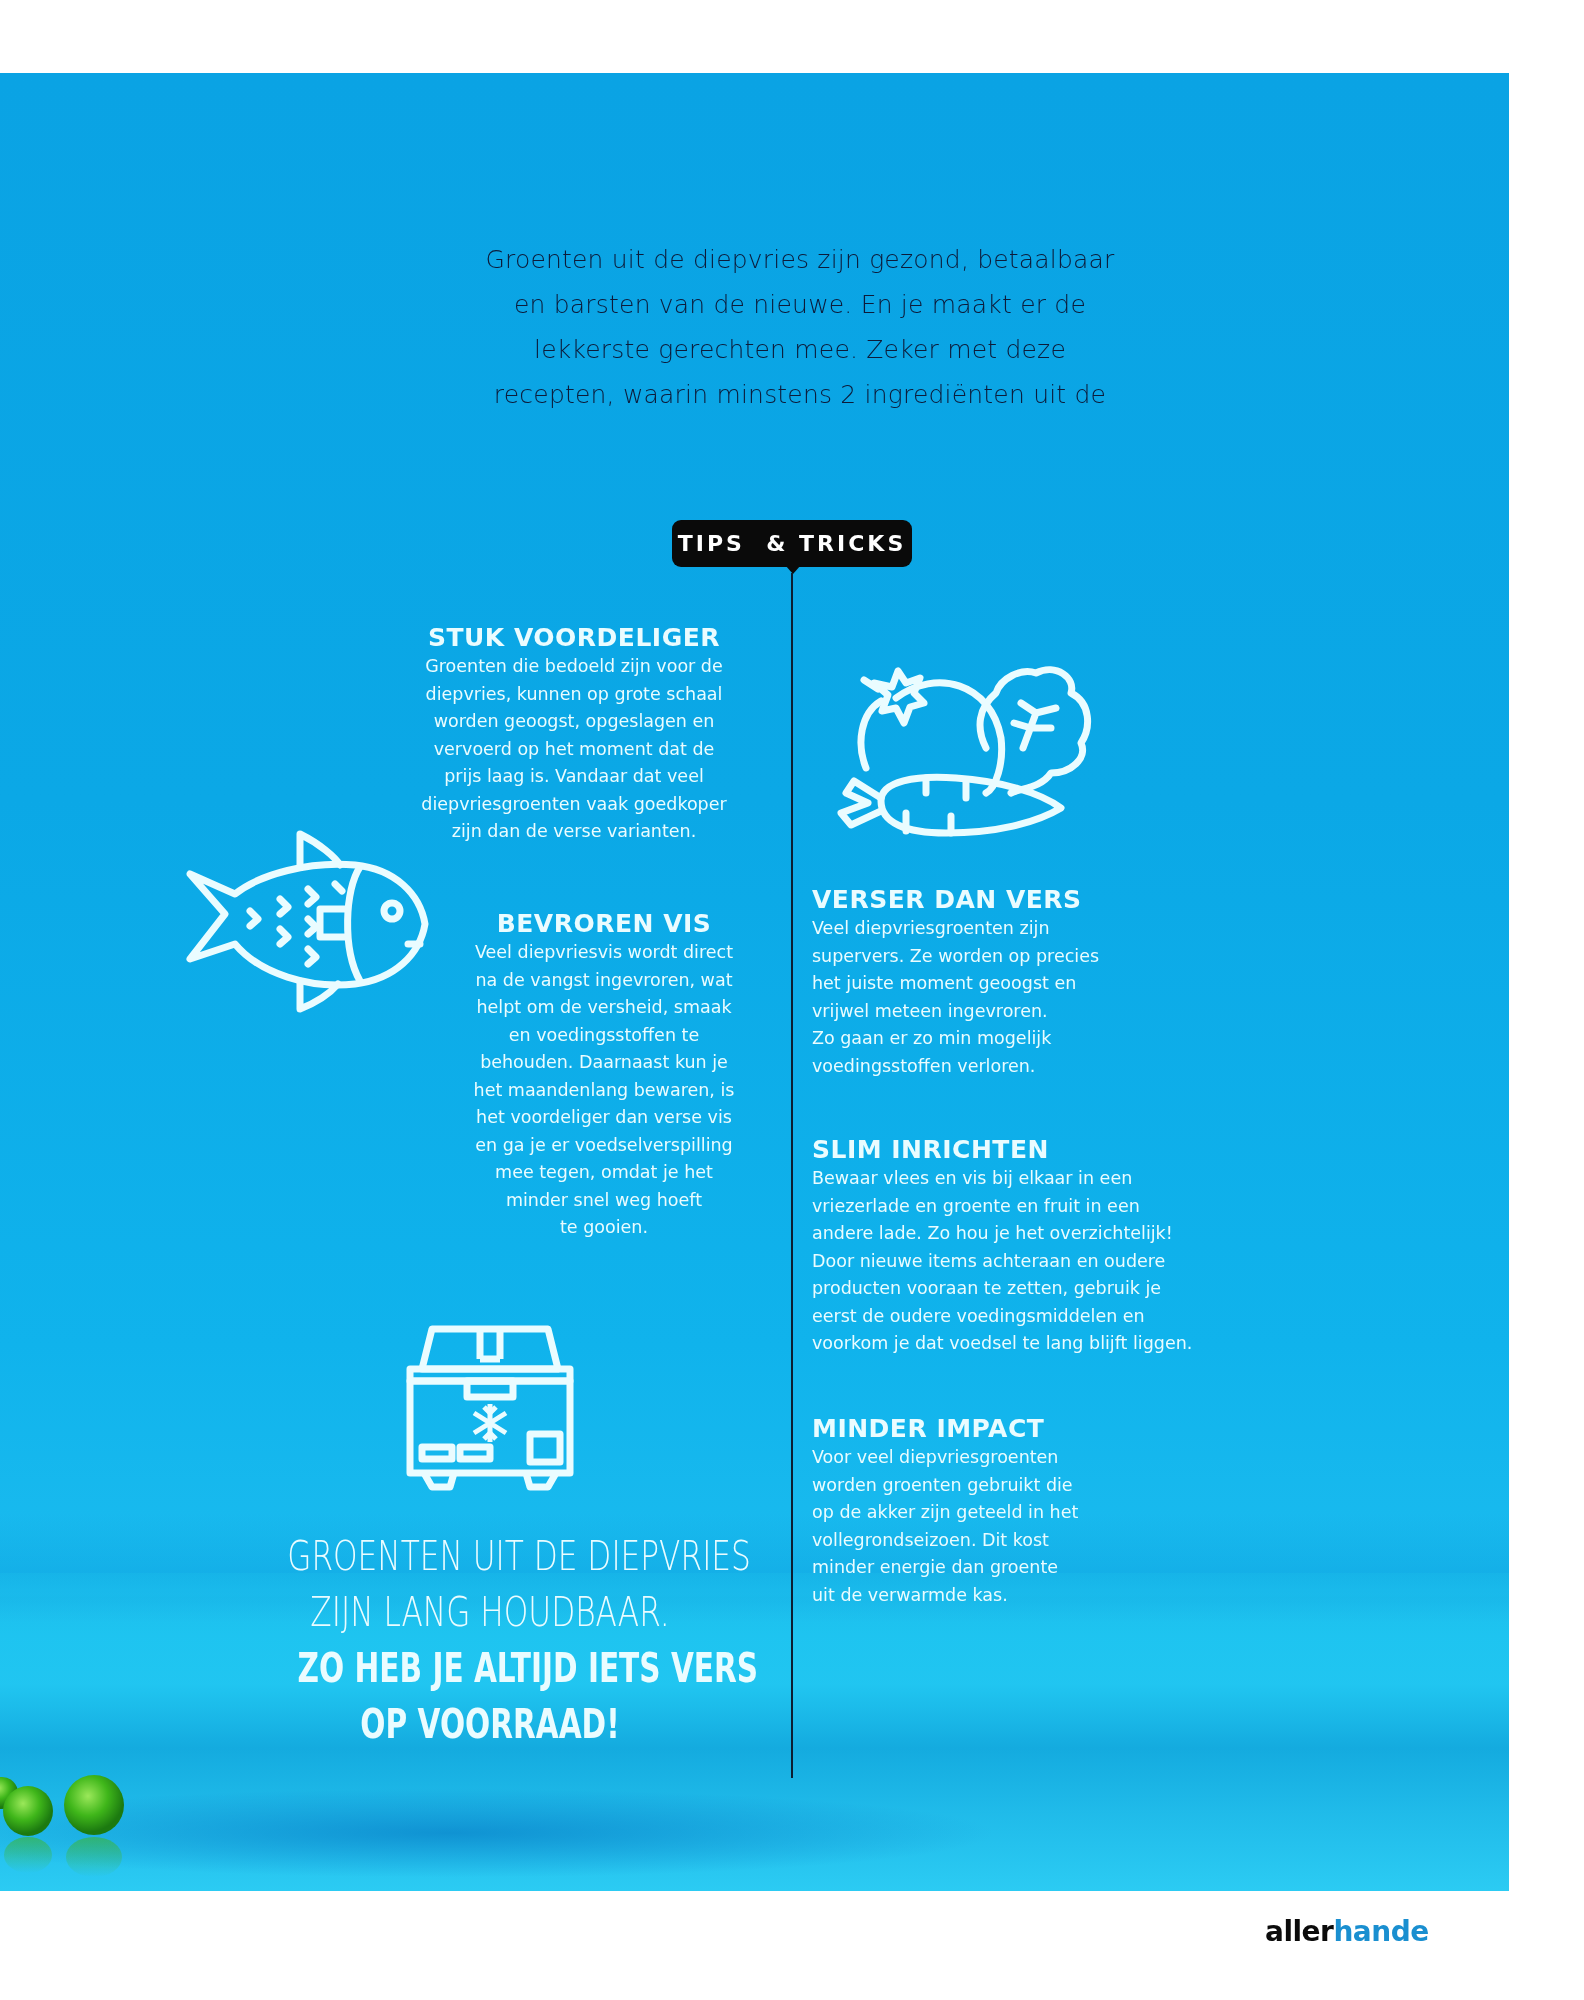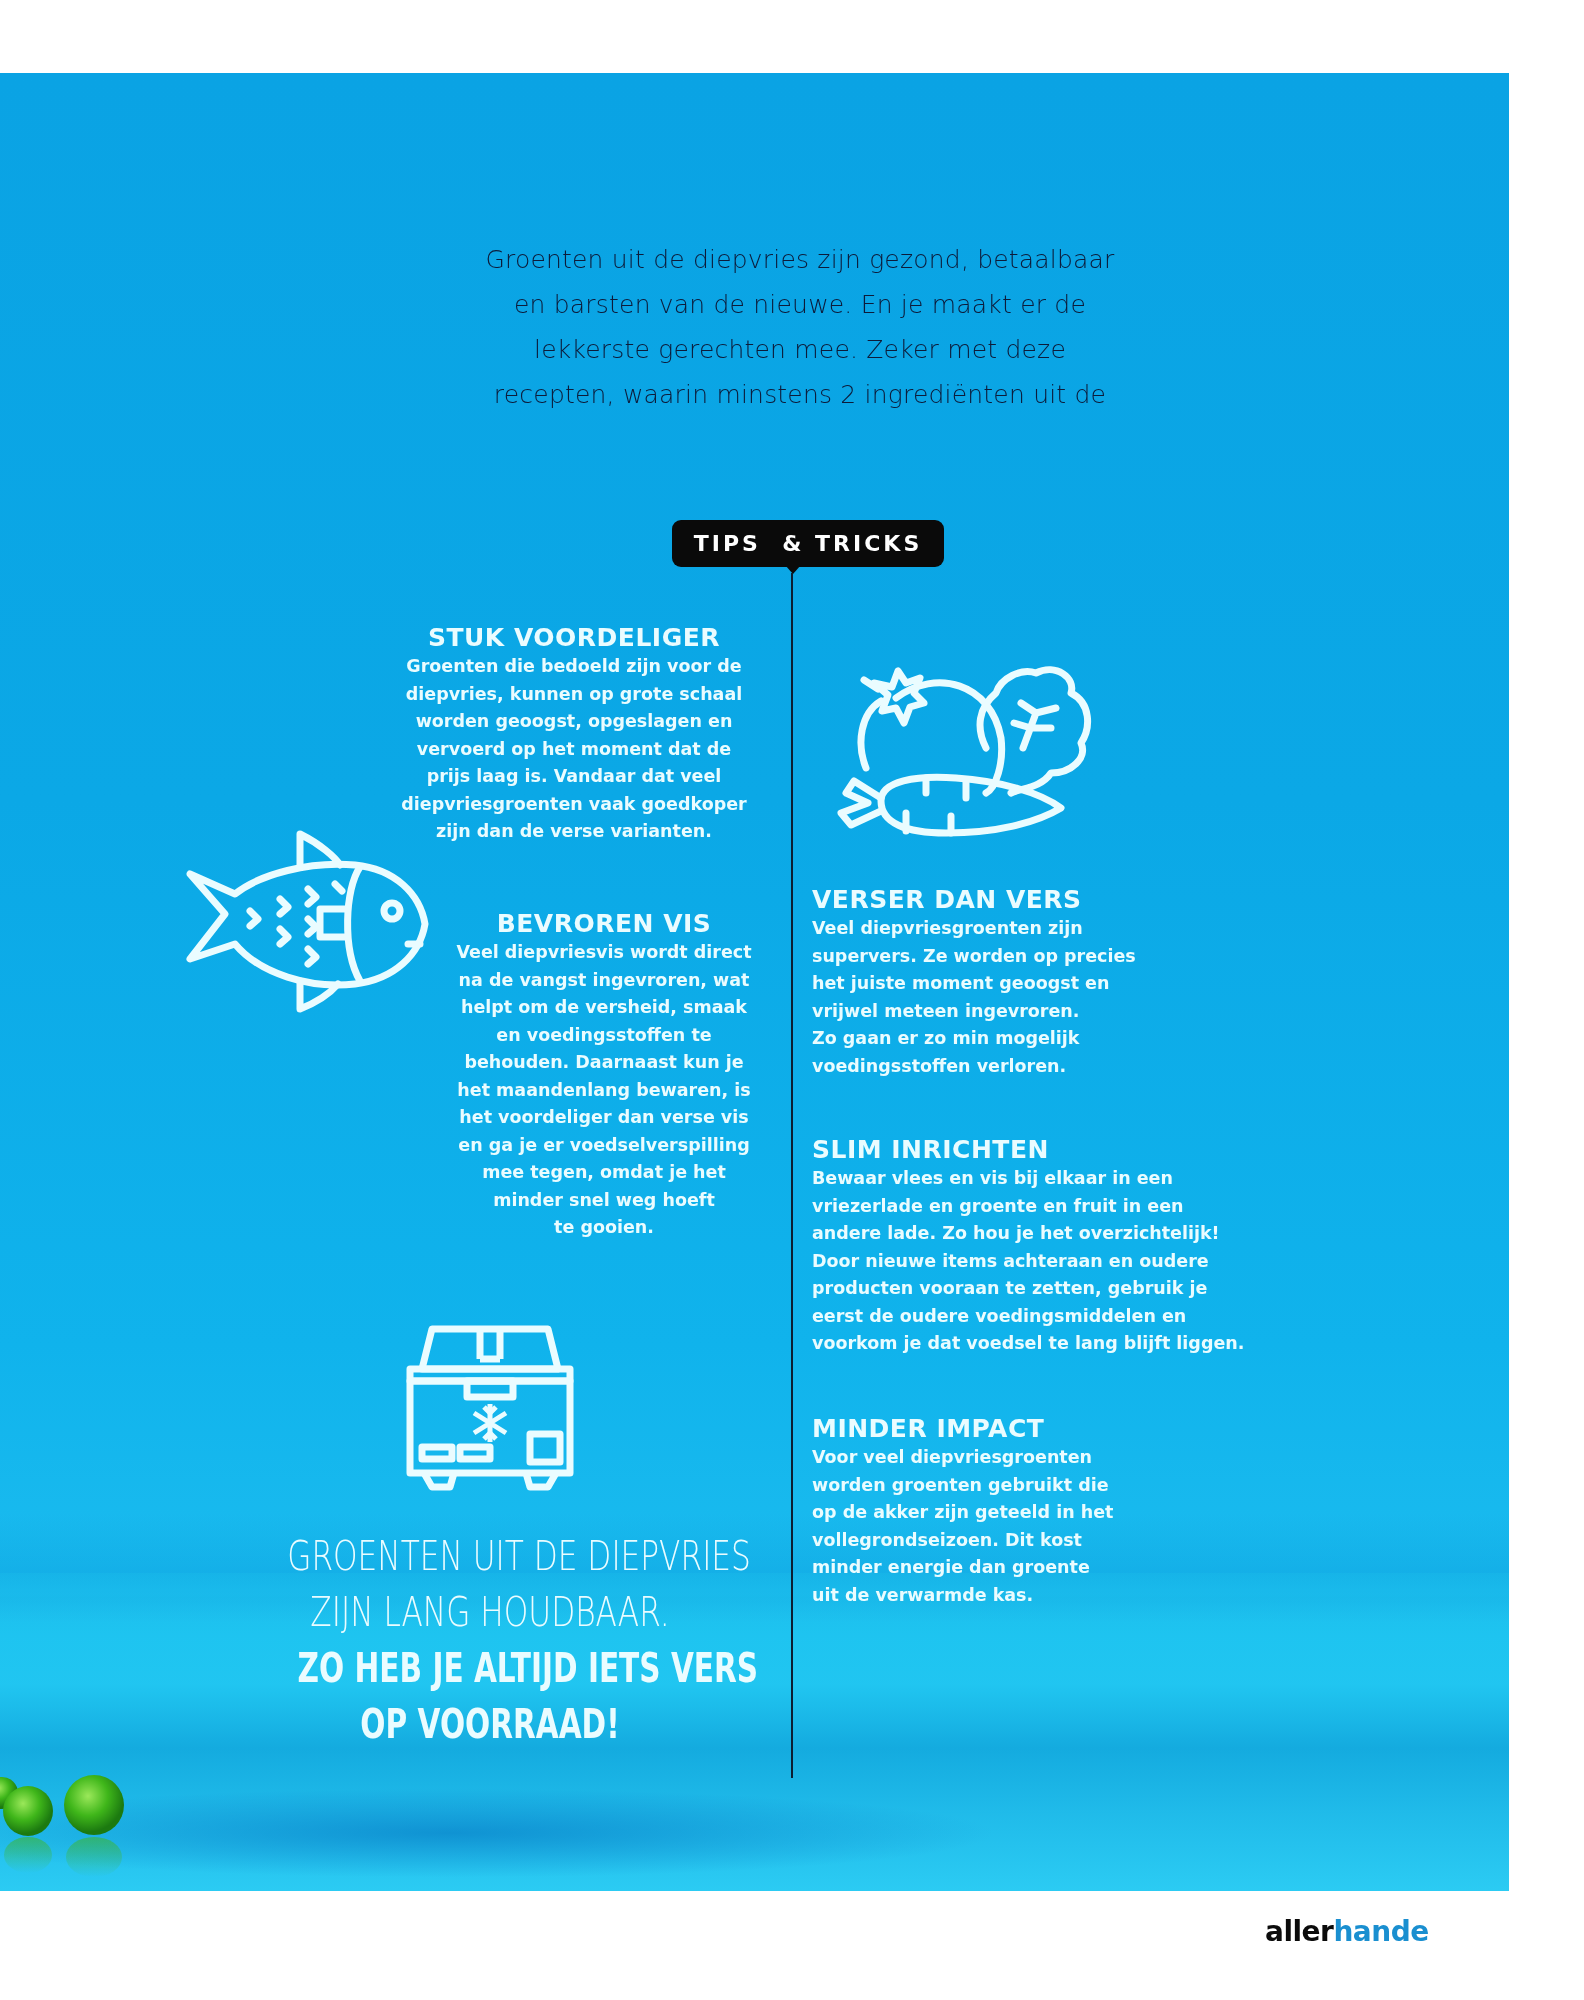--- a/index.html
+++ b/index.html
@@ -17,32 +17,32 @@
     background: radial-gradient(ellipse at 45% 50%, rgba(0,110,190,.55) 0%, rgba(0,110,190,0) 70%); }
 
   .intro {
     position:absolute; left:360px; width:880px; top:164px;
     text-align:center; color:#0d1b3a;
     font-family:"DejaVu Sans", sans-serif; font-weight:300;
     font-size:25px; line-height:45px; letter-spacing:.2px;
   }
 
   .badge {
-    position:absolute; left:672px; top:447px; width:272px; height:47px;
+    position:absolute; left:672px; top:447px; width:240px; height:47px;
     background:#0a0a0a; border-radius:9px; color:#ffffff;
     font-family:"DejaVu Sans", sans-serif; font-weight:bold; font-size:22px; letter-spacing:3px;
     display:flex; align-items:center; justify-content:center;
   }
   .badge-tip { position:absolute; left:785px; top:492px; width:0; height:0;
     border-left:8px solid transparent; border-right:8px solid transparent; border-top:9px solid #0a0a0a; }
   .divider { position:absolute; left:791px; top:500px; width:2px; height:1205px; background:#0b1e33; }
 
   .sec { position:absolute; color:#eafcff; font-family:"DejaVu Sans", sans-serif; }
   .sec h3 { margin:0; font-weight:bold; font-size:25px; line-height:30px; letter-spacing:.5px; }
-  .sec p { margin:0; font-weight:bold; font-size:17.5px; line-height:27.5px; white-space:pre-line; }
+  .sec p { margin:0; font-weight:normal; font-size:17.5px; line-height:27.5px; white-space:pre-line; }
   .sec.left { text-align:center;margin-top:10px; }
   .sec.right { text-align:left; }
 
   .icon { position:absolute; }
   .icon svg { width:100%; height:100%; display:block; }
 
   .slogan { position:absolute; left:230px; width:520px; top:1455px; text-align:center; color:#eafcff; }
   .slogan .thin { font-family:"DejaVu Sans", sans-serif; font-weight:300; font-size:40px; line-height:56px; letter-spacing:0; transform:scaleX(.78); transform-origin:center; white-space:nowrap; }
   .slogan .bold { font-family:"DejaVu Sans", sans-serif; font-weight:bold; font-size:40px; line-height:56px; transform:scaleX(.74); transform-origin:center; white-space:nowrap; }
 

